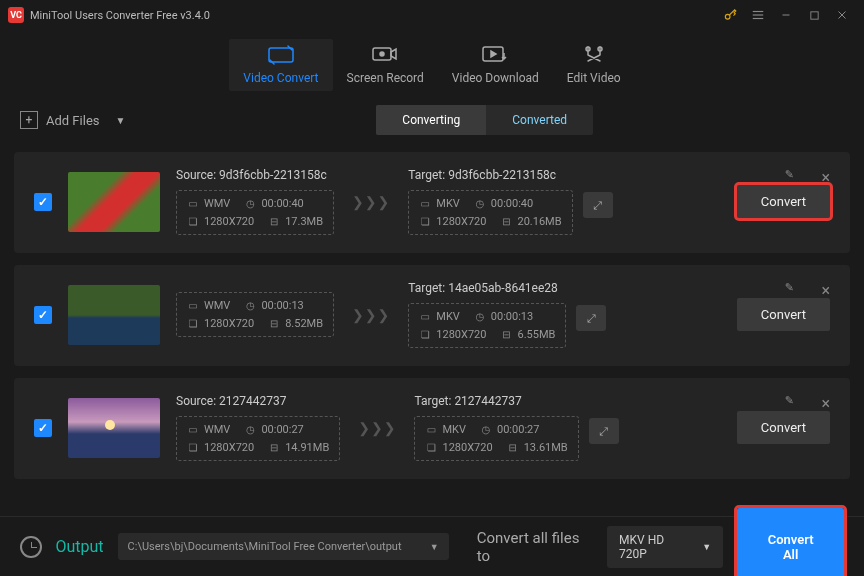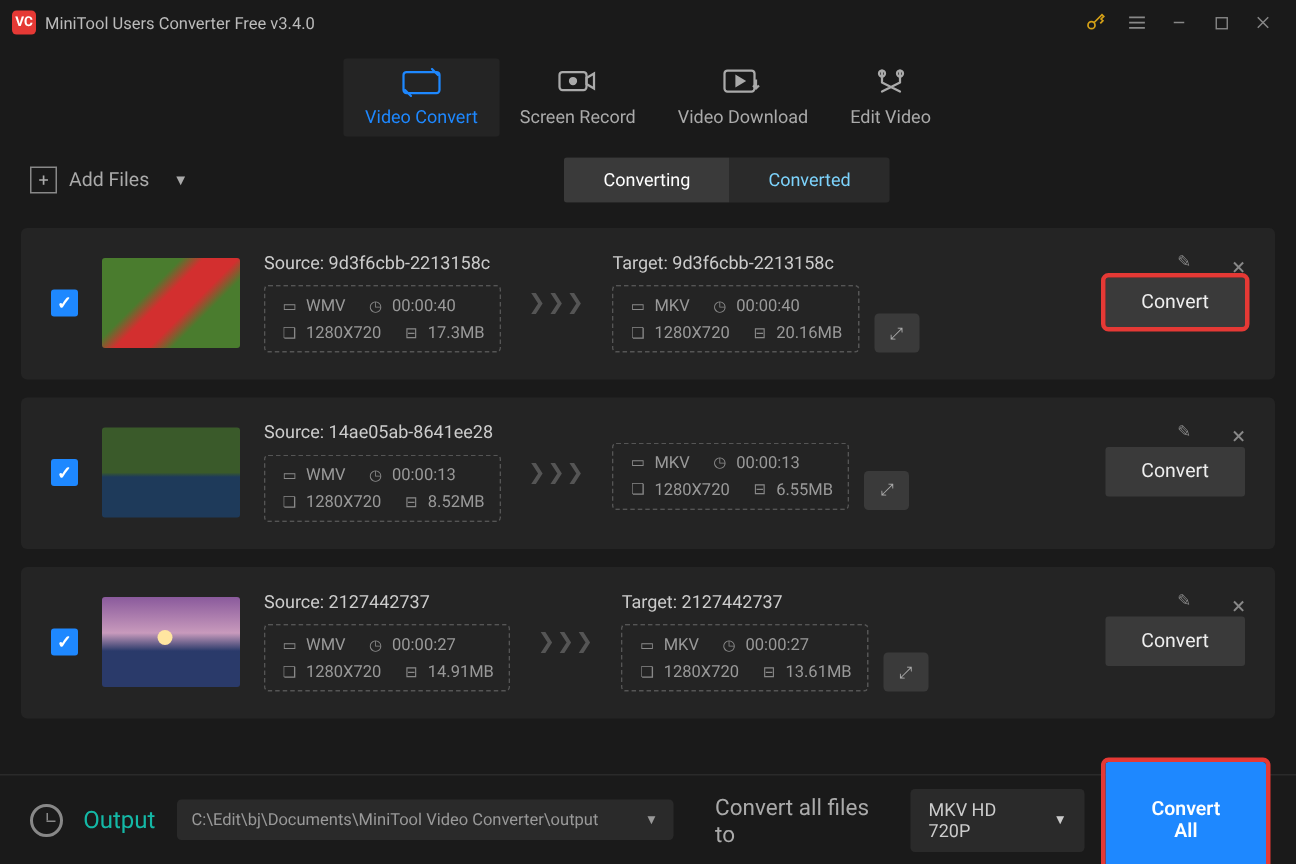--- a/index.html
+++ b/index.html
@@ -35,21 +35,21 @@
 .thumb.sunset::after{content:"";position:absolute;left:40%;top:38%;width:10px;height:10px;background:#ffe5a0;border-radius:50%}
 .file-info{flex:1;display:flex;align-items:center;gap:18px}
 .src-block,.tgt-block{display:flex;flex-direction:column;gap:6px}
 .src-label,.tgt-label{font-size:12px;color:#999;margin-bottom:2px}
 .src-label span,.tgt-label span{color:#ccc}
 .meta-box{border:1px dashed #555;border-radius:3px;padding:6px 10px;display:flex;flex-direction:column;gap:5px;min-width:150px}
 .meta-row{display:flex;gap:14px;align-items:center}
 .meta-item{display:flex;align-items:center;gap:5px;color:#999;font-size:11px}
 .meta-icon{font-size:10px;color:#888;width:12px;text-align:center}
 .arrows{color:#555;font-size:14px;letter-spacing:1px;flex-shrink:0}
-.tgt-wrap{display:flex;align-items:flex-end;gap:10px}
+.tgt-wrap{display:flex;align-items:flex-start;gap:10px}
 .expand-btn{width:30px;height:26px;background:#3a3a3a;border-radius:3px;display:flex;align-items:center;justify-content:center;color:#aaa;font-size:11px;margin-top:24px;cursor:pointer}
 .edit-icon{position:absolute;top:16px;right:56px;color:#888;font-size:11px;cursor:pointer}
 .close-file{position:absolute;top:16px;right:20px;color:#888;font-size:16px;cursor:pointer}
 .convert-btn{background:#3a3a3a;color:#eee;padding:9px 24px;border-radius:2px;font-size:13px;cursor:pointer;border:none}
 .convert-btn.highlight{outline:3px solid #e53935;outline-offset:0}
 .bottom-bar{position:absolute;bottom:0;left:0;right:0;height:60px;background:#1a1a1a;display:flex;align-items:center;padding:0 20px;gap:14px;border-top:1px solid #2a2a2a}
 .clock-icon{width:22px;height:22px;border:2px solid #888;border-radius:50%;display:flex;align-items:center;justify-content:center;font-size:9px;color:#888;position:relative}
 .clock-icon::before{content:"";position:absolute;width:6px;height:1px;background:#888;top:50%;left:50%;transform-origin:left}
 .clock-icon::after{content:"";position:absolute;width:1px;height:5px;background:#888;bottom:50%;left:50%}
 .output-label{font-size:16px;color:#14b8a6}
@@ -218,21 +218,20 @@
     <div class="edit-icon">✎</div>
     <div class="close-file">×</div>
     <button class="convert-btn highlight">Convert</button>
   </div>
 
   <div class="file-card">
     <div class="checkbox">✓</div>
     <div class="thumb forest"></div>
     <div class="file-info">
       <div class="src-block">
-        <div class="src-label"><span>Source:</span>&nbsp;<span style="color:#ccc">14ae05ab-8641ee28</span></div>
         <div class="meta-box">
           <div class="meta-row">
             <div class="meta-item">
                 <span class="meta-icon">▭</span>
                 <span>WMV</span>
               </div>
             <div class="meta-item">
                 <span class="meta-icon">◷</span>
                 <span>00:00:13</span>
               </div>
@@ -245,20 +244,21 @@
             <div class="meta-item">
                 <span class="meta-icon">⊟</span>
                 <span>8.52MB</span>
               </div>
           </div>
         </div>
       </div>
       <div class="arrows">❯❯❯</div>
       <div class="tgt-wrap">
         <div class="tgt-block">
+          <div class="tgt-label"><span>Target:</span>&nbsp;<span style="color:#ccc">14ae05ab-8641ee28</span></div>
           <div class="meta-box">
             <div class="meta-row">
               <div class="meta-item">
                   <span class="meta-icon">▭</span>
                   <span>MKV</span>
                 </div>
               <div class="meta-item">
                   <span class="meta-icon">◷</span>
                   <span>00:00:13</span>
                 </div>
@@ -346,21 +346,21 @@
     <div class="close-file">×</div>
     <button class="convert-btn">Convert</button>
   </div>
 
 </div>
 
 <div class="bottom-bar">
   <div class="clock-icon"></div>
   <span class="output-label">Output</span>
   <div class="output-path">
-    <span>C:\Edit\bj\Documents\MiniTool Video Converter\output</span>
+    <span>C:\Users\bj\Documents\MiniTool Free Converter\output</span>
     <span style="font-size:9px">▼</span>
   </div>
   <div class="bottom-spacer"></div>
   <span class="convert-all-label">Convert all files to</span>
   <div class="format-select">
     <span>MKV HD 720P</span>
     <span style="font-size:9px">▼</span>
   </div>
   <button class="convert-all-btn">Convert All</button>
 </div>

